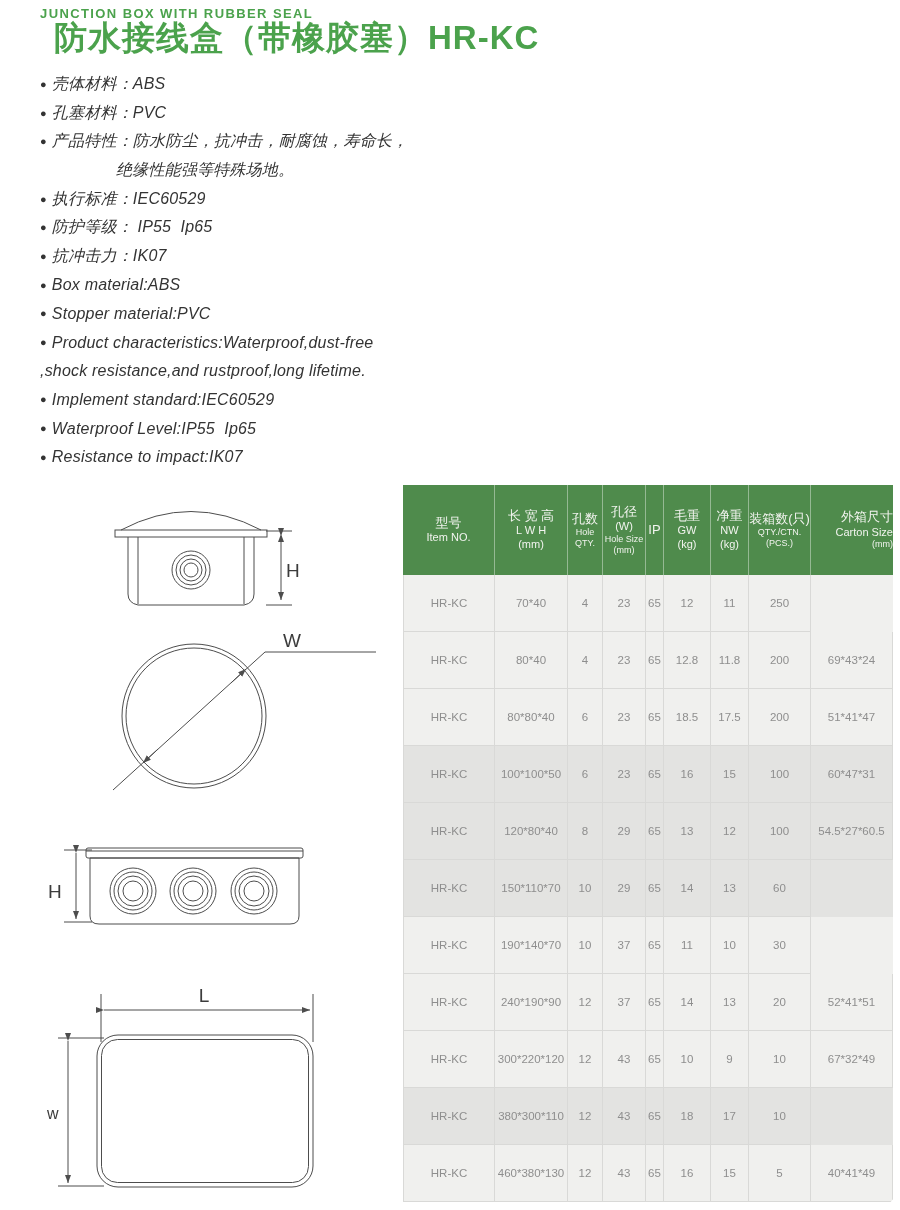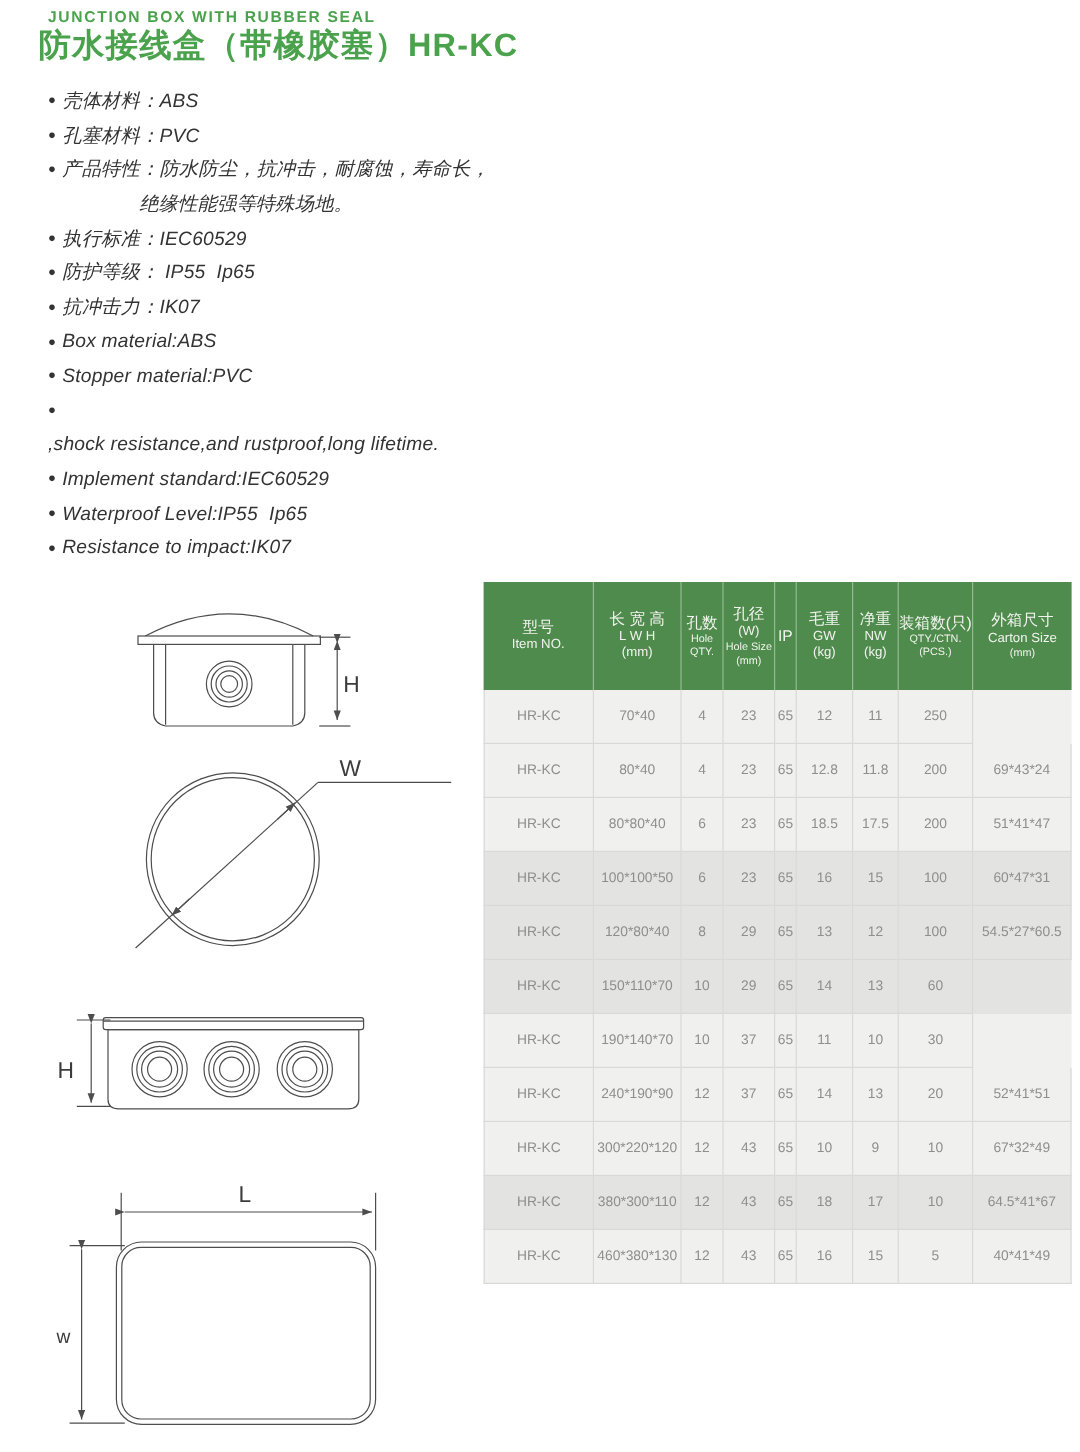--- a/index.html
+++ b/index.html
@@ -2,46 +2,46 @@
 <html style="--accent: #4BA24C; --thead-bg: #4F8B4C; --thead-text: #F2F4EF; --row-light: #F0F0EE; --row-dark: #E3E3E1; --cell-text: #8E8E8E; --grid-line: #D9D9D7; --body-text: #333333;"><head>
 <meta charset="utf-8">
 <style>
   html,body{margin:0;padding:0;}
   body{background:#fff;font-family:"Liberation Sans","DejaVu Sans",sans-serif;}
   .page{position:relative;width:900px;height:1210px;background:#fff;overflow:hidden;border-radius:30px;}
 
   
   .subtitle{position:absolute;left:40px;top:6px;font-size:13px;font-weight:bold;
             letter-spacing:1.4px;color:var(--accent);}
-  .title{position:absolute;left:32px;top:21px;margin:0;font-size:27px;line-height:34px;
+  .title{position:absolute;left:54px;top:21px;margin:0;font-size:33px;line-height:34px;
          font-weight:bold;letter-spacing:1px;color:var(--accent);}
 
   
   .specs{position:absolute;left:40px;top:70px;width:380px;}
   .spec-item{height:28.7px;display:flex;align-items:center;font-size:16px;
              color:var(--body-text);letter-spacing:.2px;}
   .spec-item .dot{font-size:11px;margin-right:5px;line-height:1;}
   .spec-text{white-space:pre;font-style:italic;}
 
   
   .drawings{position:absolute;left:0;top:480px;}
   .drawings text{font-family:"Liberation Sans","DejaVu Sans",sans-serif;fill:#3c3c3c;}
 
   
   .spec-table{position:absolute;left:403px;top:485px;width:490px;}
   .thead,.row{display:grid;grid-template-columns:92px 73px 35px 43px 18px 47px 38px 62px 82px;}
   .thead{background:var(--thead-bg);height:90px;}
   .th{display:flex;flex-direction:column;align-items:center;justify-content:center;
       color:var(--thead-text);border-right:1px solid rgba(255,255,255,.40);box-sizing:border-box;
       text-align:center;line-height:1.25;}
-  .th:last-child{border-right:none;}
+  .th:last-child{border-right:none;align-items:flex-end;}
   .hl.n{font-size:13px;}
   .hl.m{font-size:11px;}
   .hl.s{font-size:9px;}
-  .row{height:45px;}
+  .row{height:57px;}
   .row.light{background:var(--row-light);}
   .row.dark{background:var(--row-dark);}
   .td{display:flex;align-items:center;justify-content:center;font-size:11.5px;
       color:var(--cell-text);border-right:1px solid var(--grid-line);
       border-bottom:1px solid var(--grid-line);box-sizing:border-box;white-space:nowrap;}
   .row .td:first-child{border-left:1px solid var(--grid-line);}
   .thead .th:first-child{border-left:none;}
 </style>
 </head>
 <body>
@@ -82,20 +82,21 @@
       <div class="spec-item">
         <span class="dot">●</span>
         <span class="spec-text">Box material:ABS</span>
       </div>
       <div class="spec-item">
         <span class="dot">●</span>
         <span class="spec-text">Stopper material:PVC</span>
       </div>
       <div class="spec-item">
         <span class="dot">●</span>
+        <span class="spec-text">Product characteristics:Waterproof,dust-free</span>
       </div>
       <div class="spec-item">
         <span class="spec-text">,shock resistance,and rustproof,long lifetime.</span>
       </div>
       <div class="spec-item">
         <span class="dot">●</span>
         <span class="spec-text">Implement standard:IEC60529</span>
       </div>
       <div class="spec-item">
         <span class="dot">●</span>
@@ -327,21 +328,20 @@
         </div>
         <div class="row dark">
           <div class="td">HR-KC</div>
           <div class="td">380*300*110</div>
           <div class="td">12</div>
           <div class="td">43</div>
           <div class="td">65</div>
           <div class="td">18</div>
           <div class="td">17</div>
           <div class="td">10</div>
-          <div class="td">64.5*41*67</div>
         </div>
         <div class="row light">
           <div class="td">HR-KC</div>
           <div class="td">460*380*130</div>
           <div class="td">12</div>
           <div class="td">43</div>
           <div class="td">65</div>
           <div class="td">16</div>
           <div class="td">15</div>
           <div class="td">5</div>

